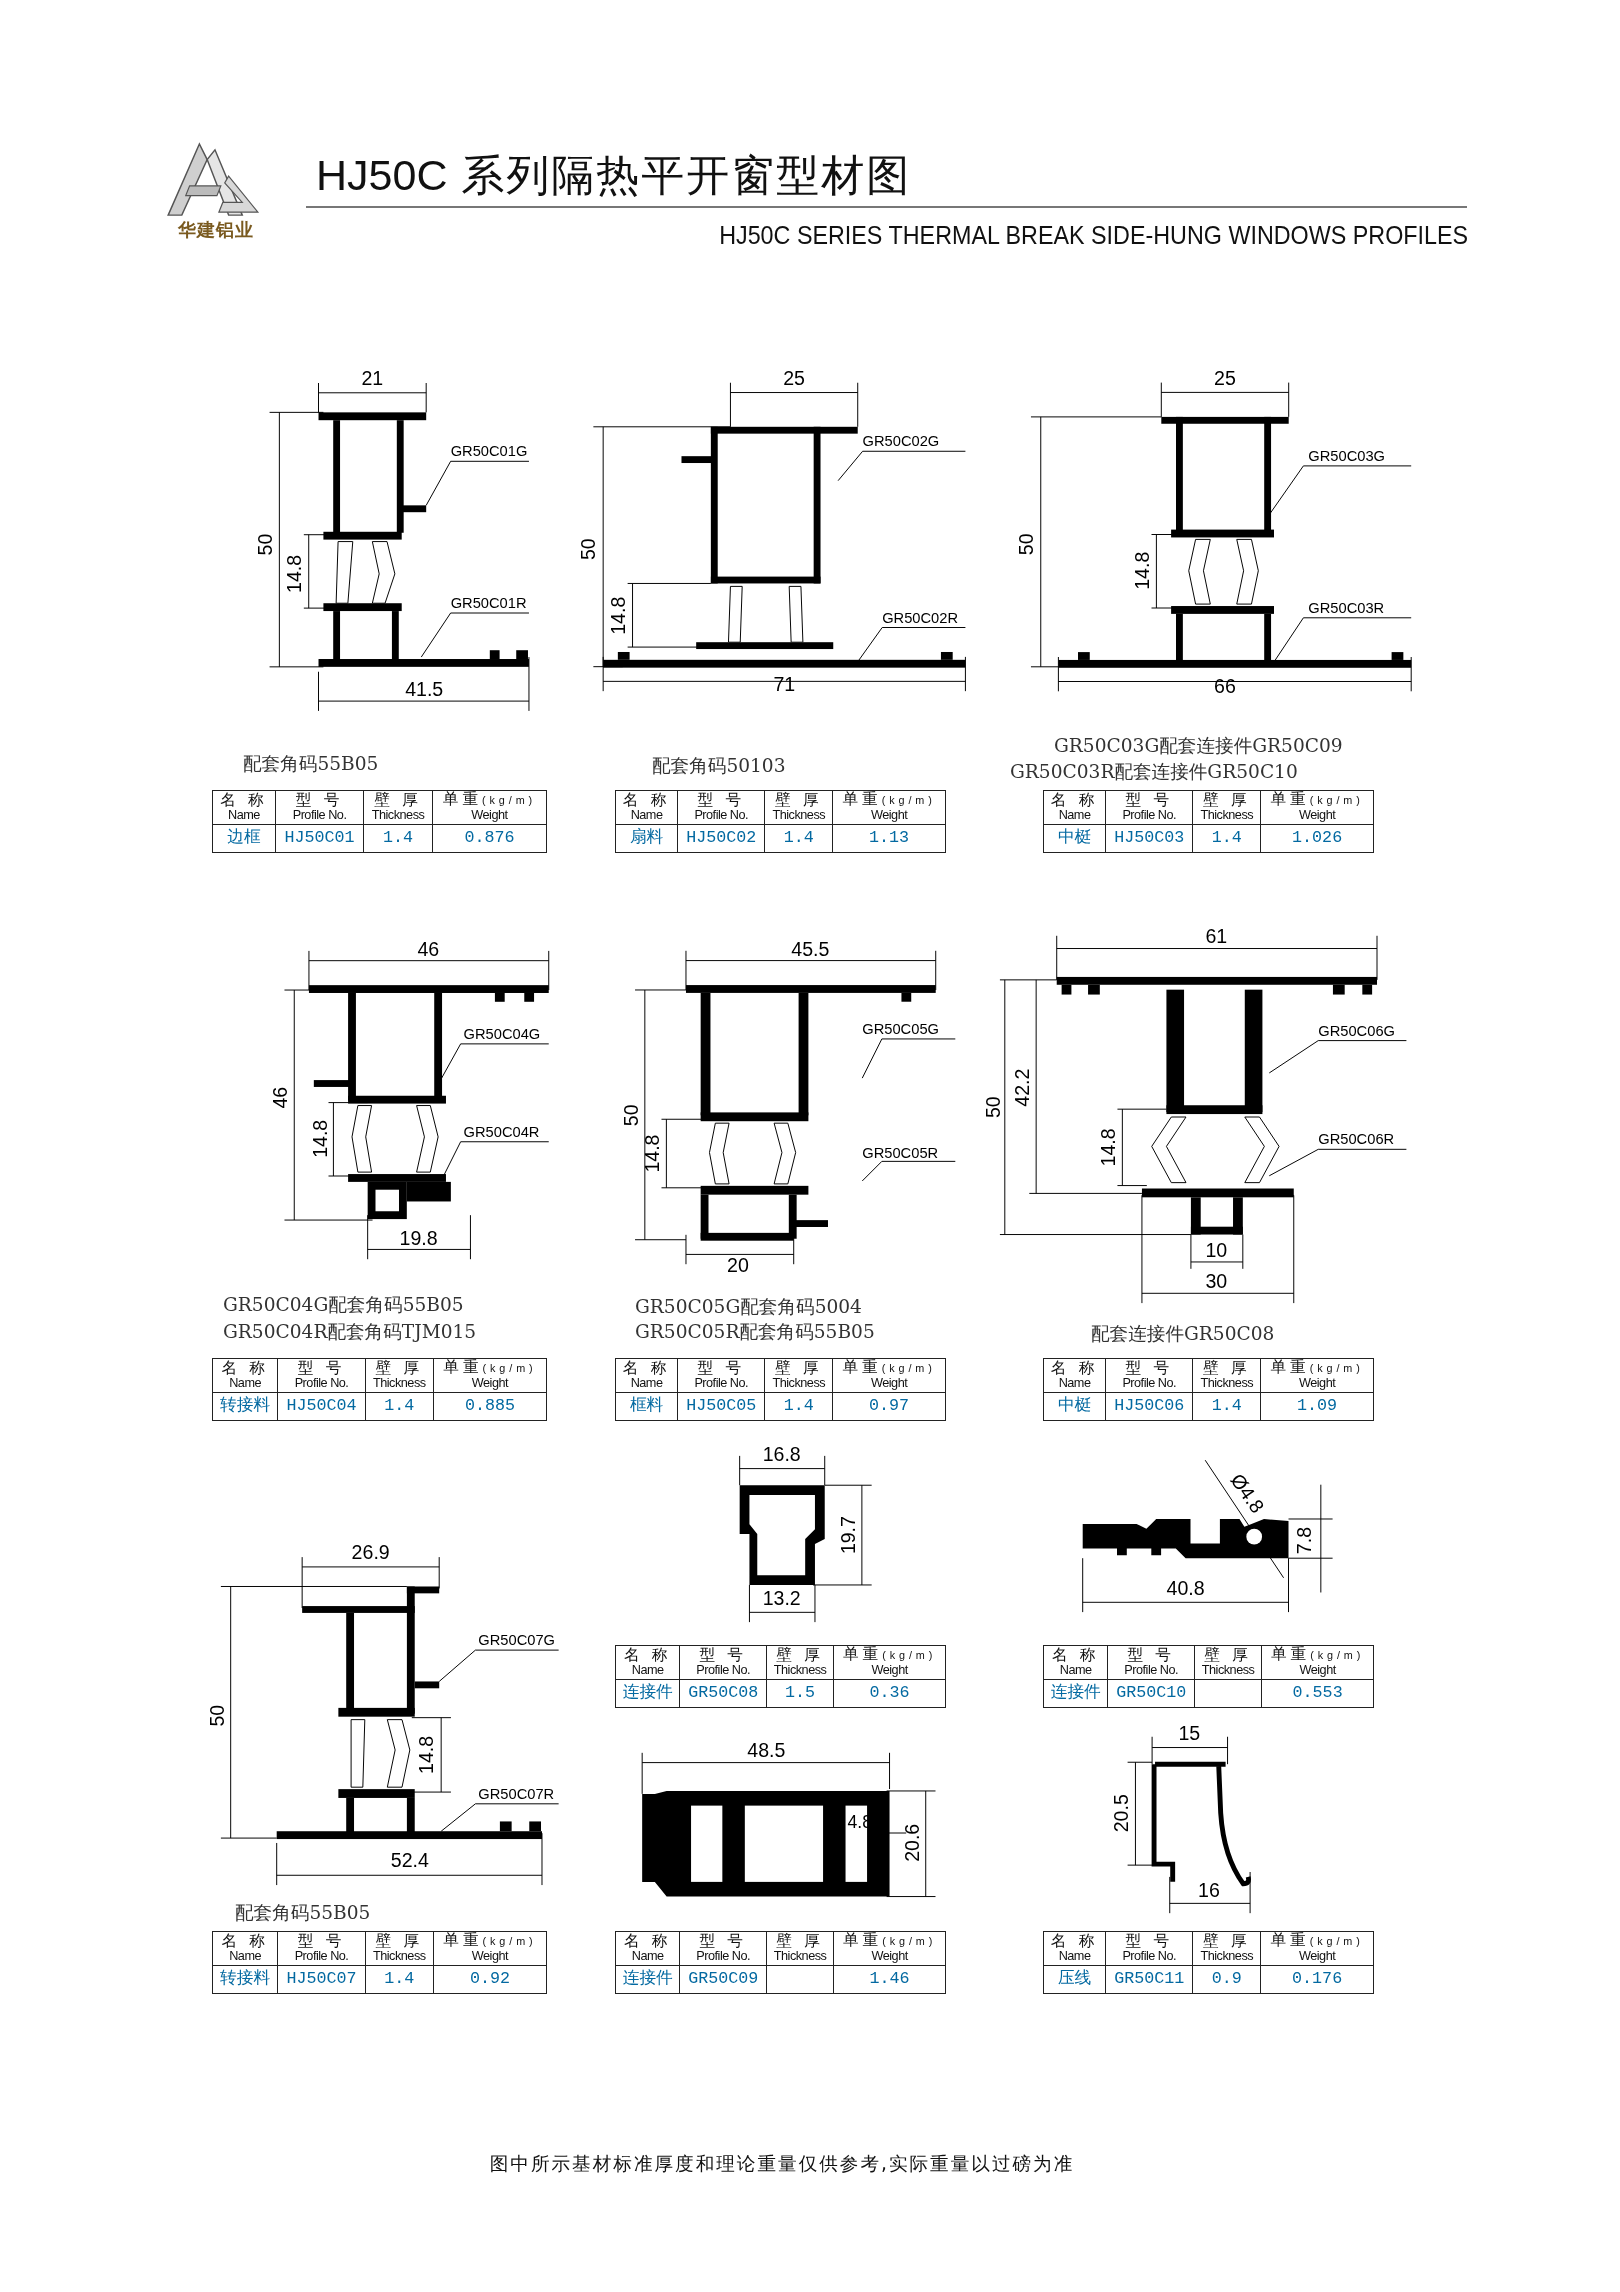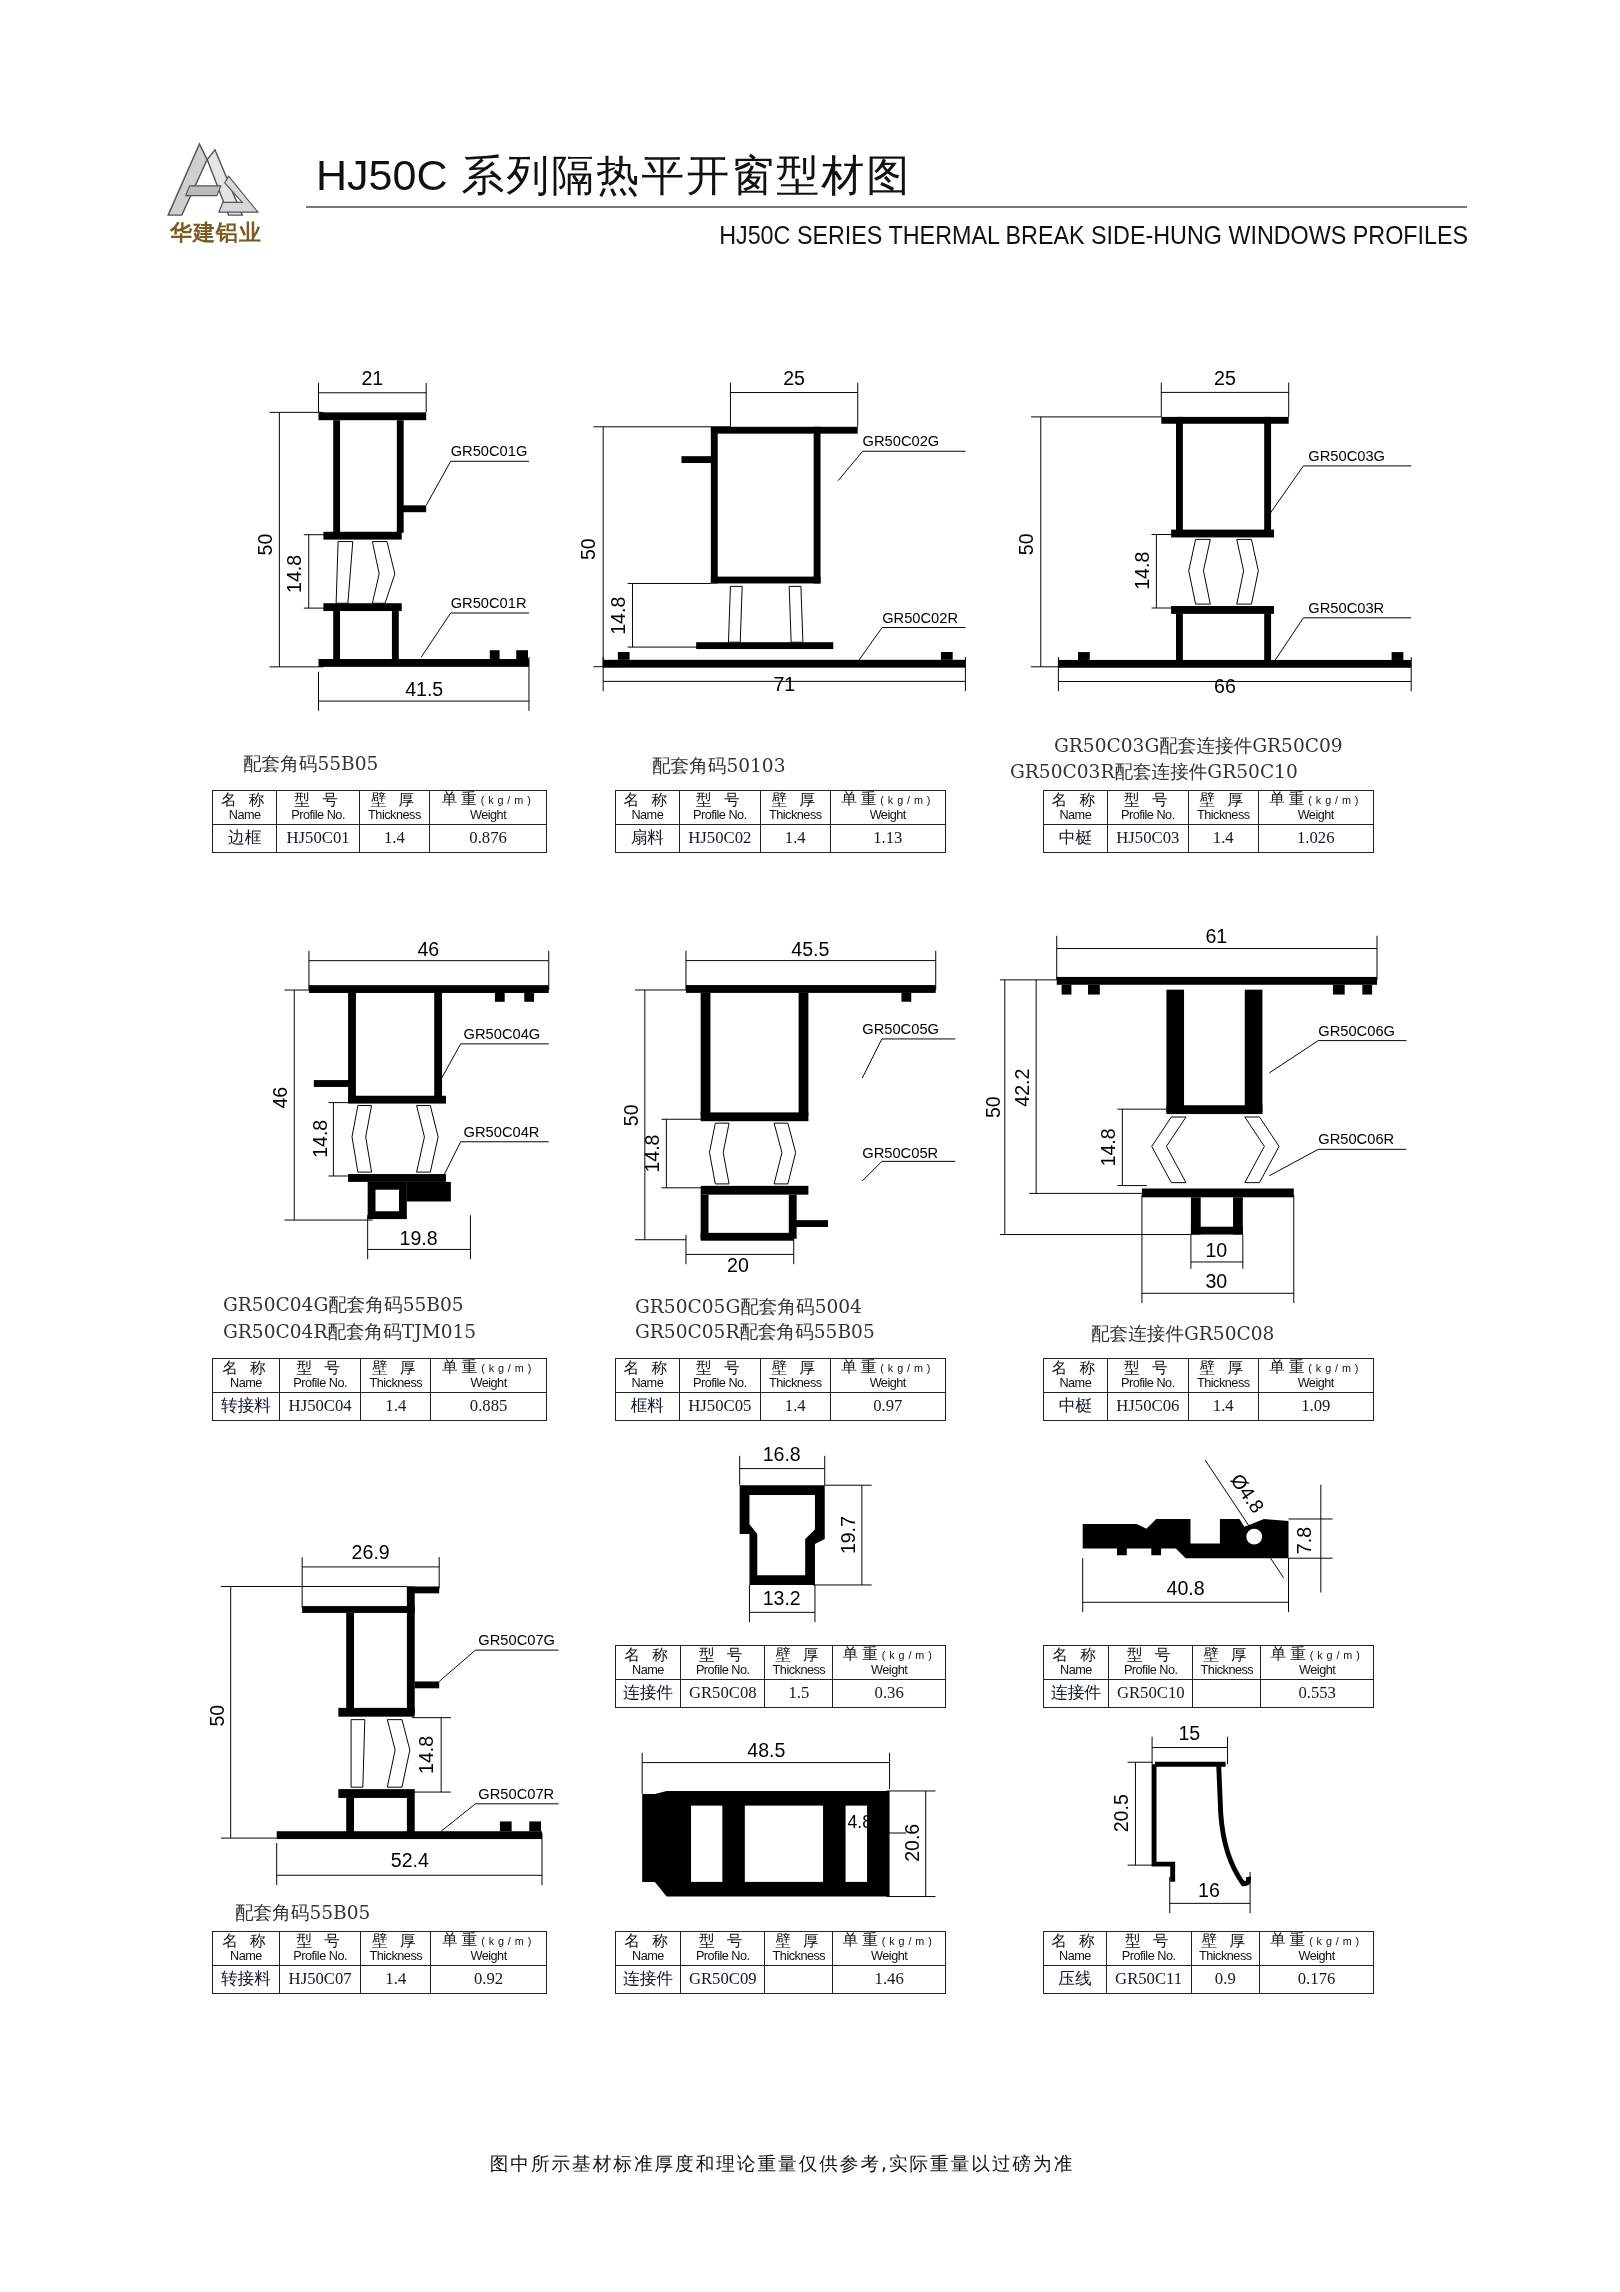--- a/index.html
+++ b/index.html
@@ -1,27 +1,27 @@
 <!DOCTYPE html>
 <html><head>
 <meta charset="utf-8">
 <style>
   html,body{margin:0;padding:0;background:#fff;}
   body{width:1620px;height:2293px;position:relative;overflow:hidden;font-family:"Liberation Sans","DejaVu Sans",sans-serif;color:#111;}
   .abs{position:absolute;}
   .logo{left:157px;top:142px;width:108px;height:108px;}
-  .logo-text{left:162px;top:218px;width:108px;font-size:22px;font-weight:bold;color:#7a5a1f;letter-spacing:1px;text-align:center;}
+  .logo-text{left:162px;top:218px;width:108px;font-size:18px;font-weight:bold;color:#7a5a1f;letter-spacing:1px;text-align:center;}
   .title-cn{left:316px;top:147px;font-size:43px;font-family:"DejaVu Sans",sans-serif;letter-spacing:2px;}
   .title-cn .code{font-family:"Liberation Sans",sans-serif;font-weight:normal;letter-spacing:0;margin-right:13.7px;margin-top:42px;}
   .rule{left:306px;top:206px;width:1161px;height:2px;background:#777;}
   .title-en{right:152px;top:220px;font-size:26.5px;transform:scaleX(0.88);transform-origin:right;white-space:nowrap;}
   .note{font-family:"DejaVu Serif","Liberation Serif",serif;font-size:18.6px;line-height:25.5px;color:#333;white-space:nowrap;}
   table.spec{position:absolute;border-collapse:collapse;font-size:13.7px;}
   table.spec td{border:1.5px solid #222;text-align:center;padding:0 3.9px;height:33px;line-height:14.7px;}
-  table.spec tr.val td{height:27.4px;font-family:Liberation Serif, serif;font-size:16.7px;color:#0f172a;}
+  table.spec tr.val td{height:27.4px;font-family:Liberation Mono, monospace;font-size:16.7px;color:#0369a1;}
   .h-cn{font-size:15.7px;display:block;letter-spacing:3.9px;}
   .h-en{font-size:12.7px;display:block;letter-spacing:-0.5px;}
   .h-unit{font-size:10.8px;font-weight:normal;}
   .footer{left:0;width:1564px;top:2151px;text-align:center;font-size:18.6px;font-family:"DejaVu Sans",sans-serif;letter-spacing:2px;}
   svg.drw{position:absolute;overflow:visible;}
   svg text{font-family:"Liberation Sans",sans-serif;}
 </style>
 </head>
 <body>
 

